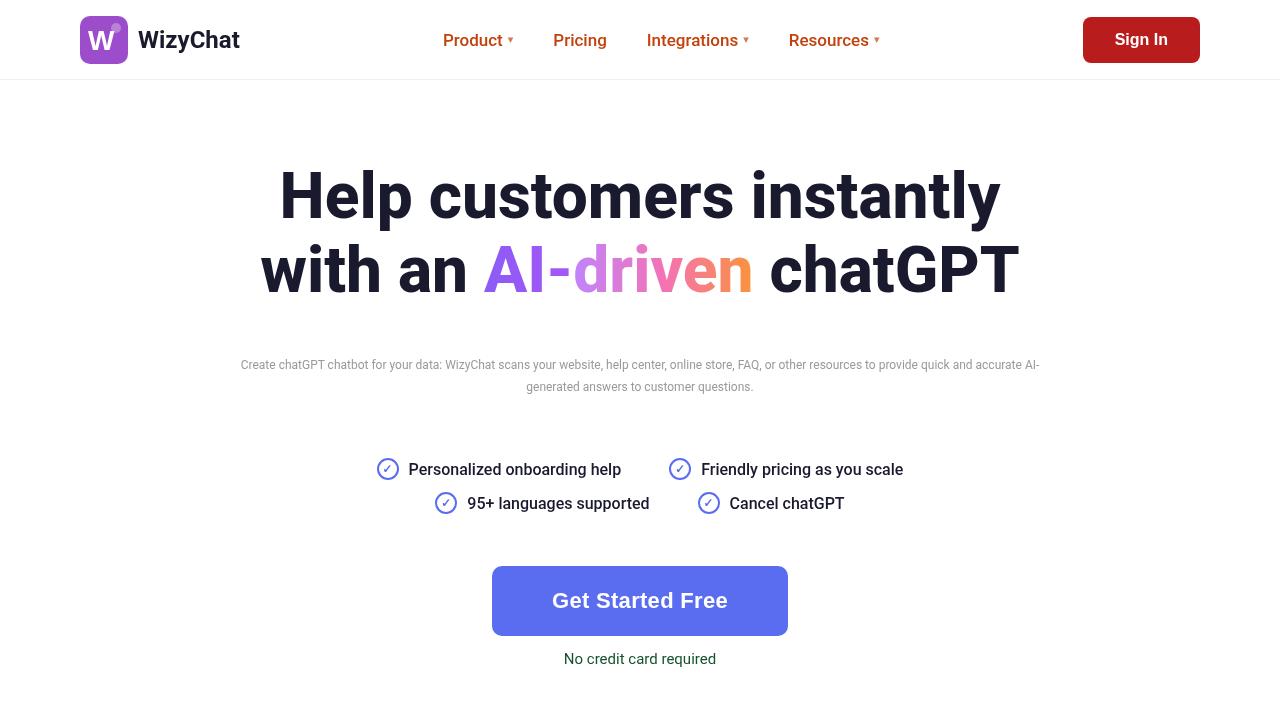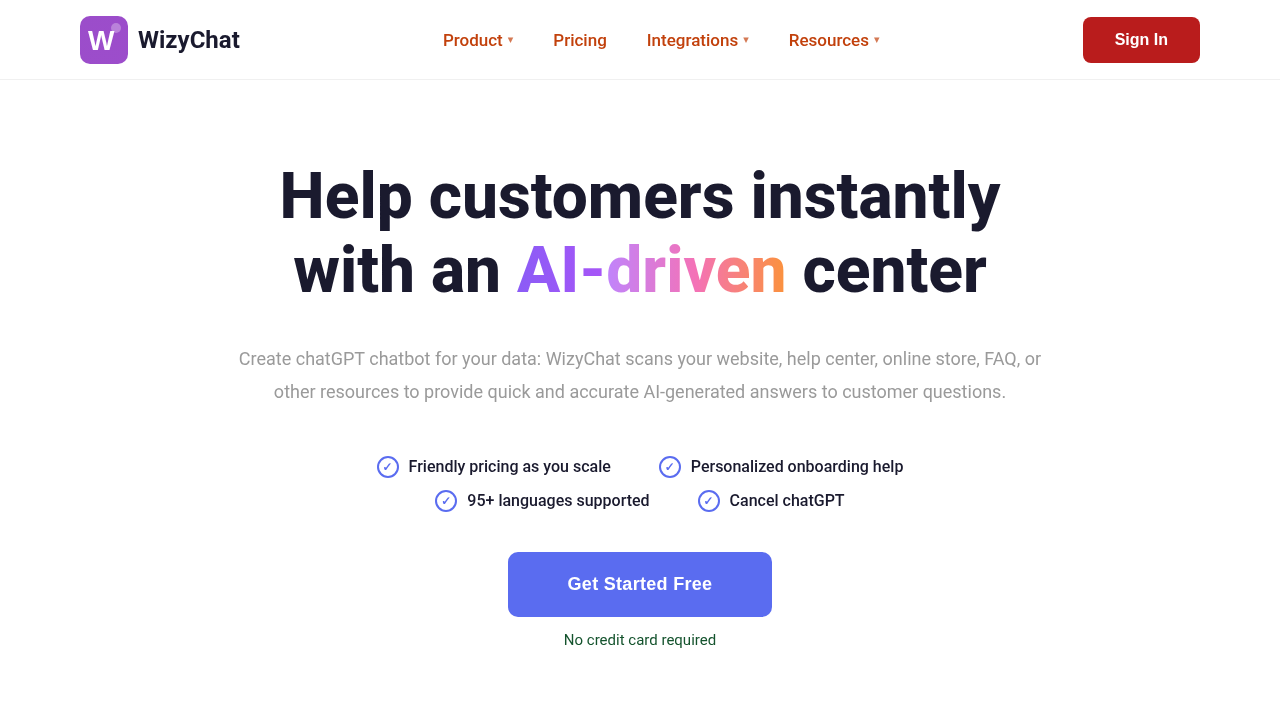--- a/index.html
+++ b/index.html
@@ -78,20 +78,21 @@
       cursor: pointer;
     }
 
     
     .hero {
       display: flex;
       flex-direction: column;
       align-items: center;
       text-align: center;
       padding: 80px 63px 40px;
+      gap: 12px;
     }
 
     .hero-title {
       font-size: 64px;
       font-weight: 800;
       color: #1a1a2e;
       line-height: 1.15;
       margin-bottom: 36px;
       max-width: 900px;
     }
@@ -106,21 +107,21 @@
     }
 
     .driven-part {
       background: linear-gradient(90deg, #c084fc, #f472b6, #fb923c);
       -webkit-background-clip: text;
       -webkit-text-fill-color: transparent;
       background-clip: text;
     }
 
     .hero-subtitle {
-      font-size: 18px;
+      font-size: 12px;
       color: #9a9a9a;
       line-height: 1.8;
       max-width: 820px;
       margin-bottom: 48px;
     }
 
     
     .features {
       display: flex;
       flex-direction: column;
@@ -169,21 +170,21 @@
       align-items: center;
       gap: 14px;
     }
 
     .get-started-btn {
       background: #5a6cf0;
       color: white;
       border: none;
       padding: 22px 60px;
       border-radius: 10px;
-      font-size: 18px;
+      font-size: 22px;
       font-weight: 700;
       cursor: pointer;
       letter-spacing: 0.3px;
       min-width: 260px;
     }
 
     .no-credit {
       font-size: 15px;
       color: #14532d;
     }
@@ -235,34 +236,34 @@
       </a>
     </li>
   </ul>
 
   <button class="sign-in-btn">Sign In</button>
 </nav>
 
 <section class="hero">
   <h1 class="hero-title">
     <span>Help customers instantly</span><br>
-    <span>with an </span><span class="ai-part">AI-</span><span class="driven-part">driven</span><span> center</span>
+    <span>with an </span><span class="ai-part">AI-</span><span class="driven-part">driven</span><span> chatGPT</span>
   </h1>
 
   <p class="hero-subtitle">Create chatGPT chatbot for your data: WizyChat scans your website, help center, online store, FAQ, or other resources to provide quick and accurate AI-generated answers to customer questions.</p>
 
   <div class="features">
     <div class="features-row">
       <div class="feature-item">
         <span class="check-icon"></span>
+        <span>Personalized onboarding help</span>
+      </div>
+      <div class="feature-item">
+        <span class="check-icon"></span>
         <span>Friendly pricing as you scale</span>
-      </div>
-      <div class="feature-item">
-        <span class="check-icon"></span>
-        <span>Personalized onboarding help</span>
       </div>
     </div>
     <div class="features-row">
       <div class="feature-item">
         <span class="check-icon"></span>
         <span>95+ languages supported</span>
       </div>
       <div class="feature-item">
         <span class="check-icon"></span>
         <span>Cancel chatGPT</span>

